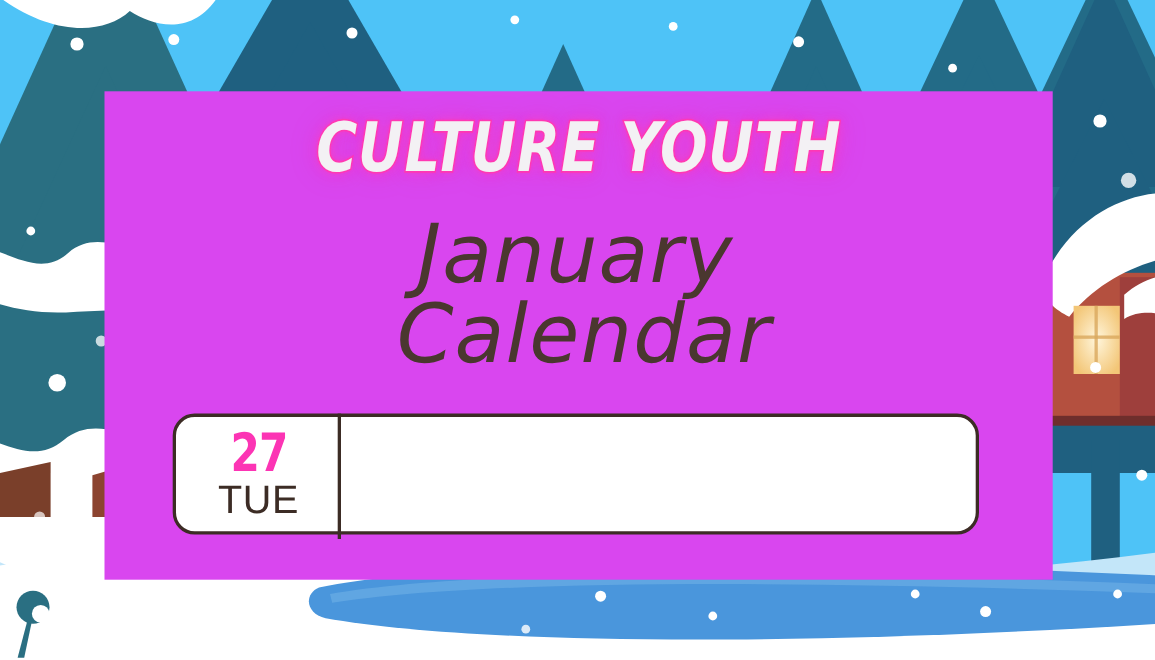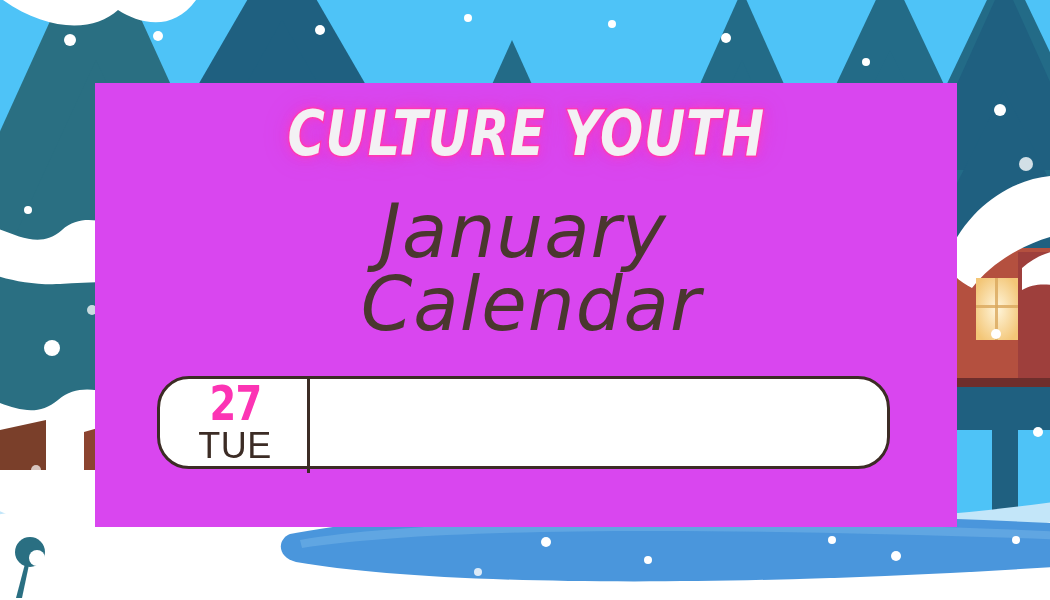--- a/index.html
+++ b/index.html
@@ -84,24 +84,24 @@
   }
   .script-line.l1 { margin-left: -6px; }
   .script-line.l2 { margin-left: 10px; }
 
   
   .event-row {
     position: absolute;
     left: 62px;
     top: 293px;
     width: 733px;
-    height: 93px;
+    height: 110px;
     box-sizing: border-box;
     border: 3px solid #3C2C25;
-    border-radius: 32px;
+    border-radius: 20px;
     background: #FFFFFF;
     display: flex;
     align-items: stretch;
   }
   .date-cell {
     width: 150px;
     flex: 0 0 150px;
     position: relative;
     display: flex;
     flex-direction: column;

